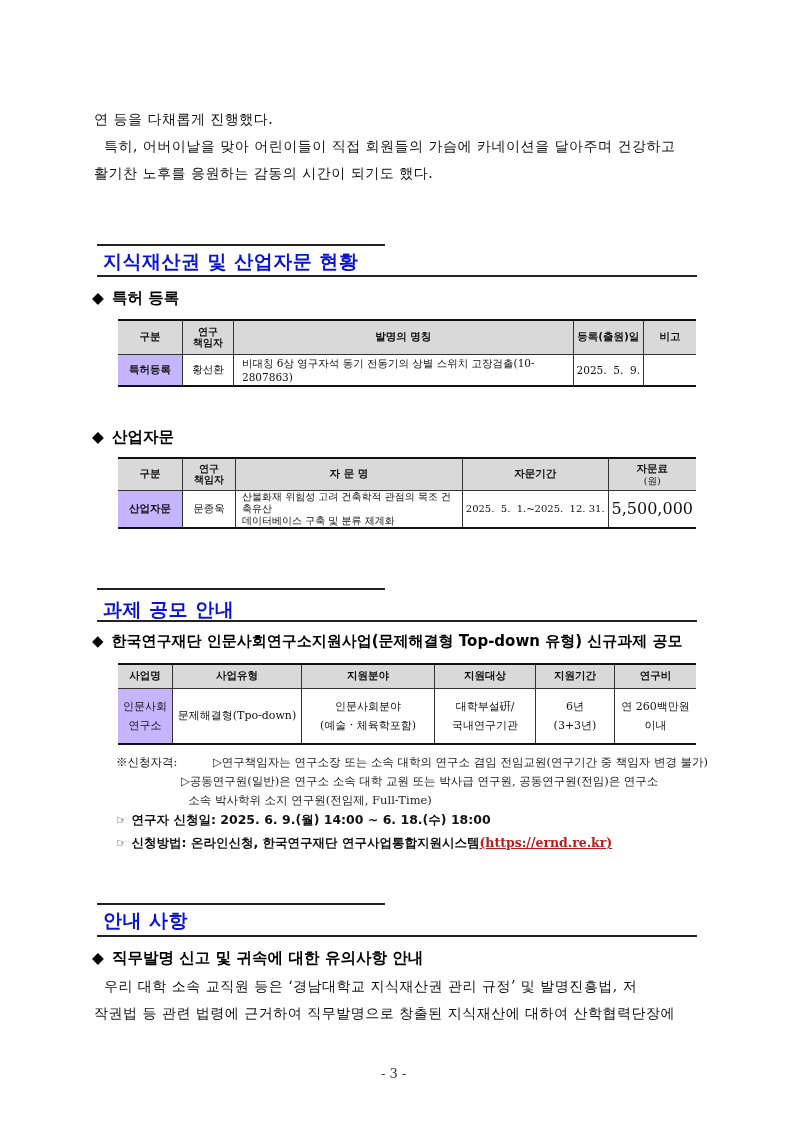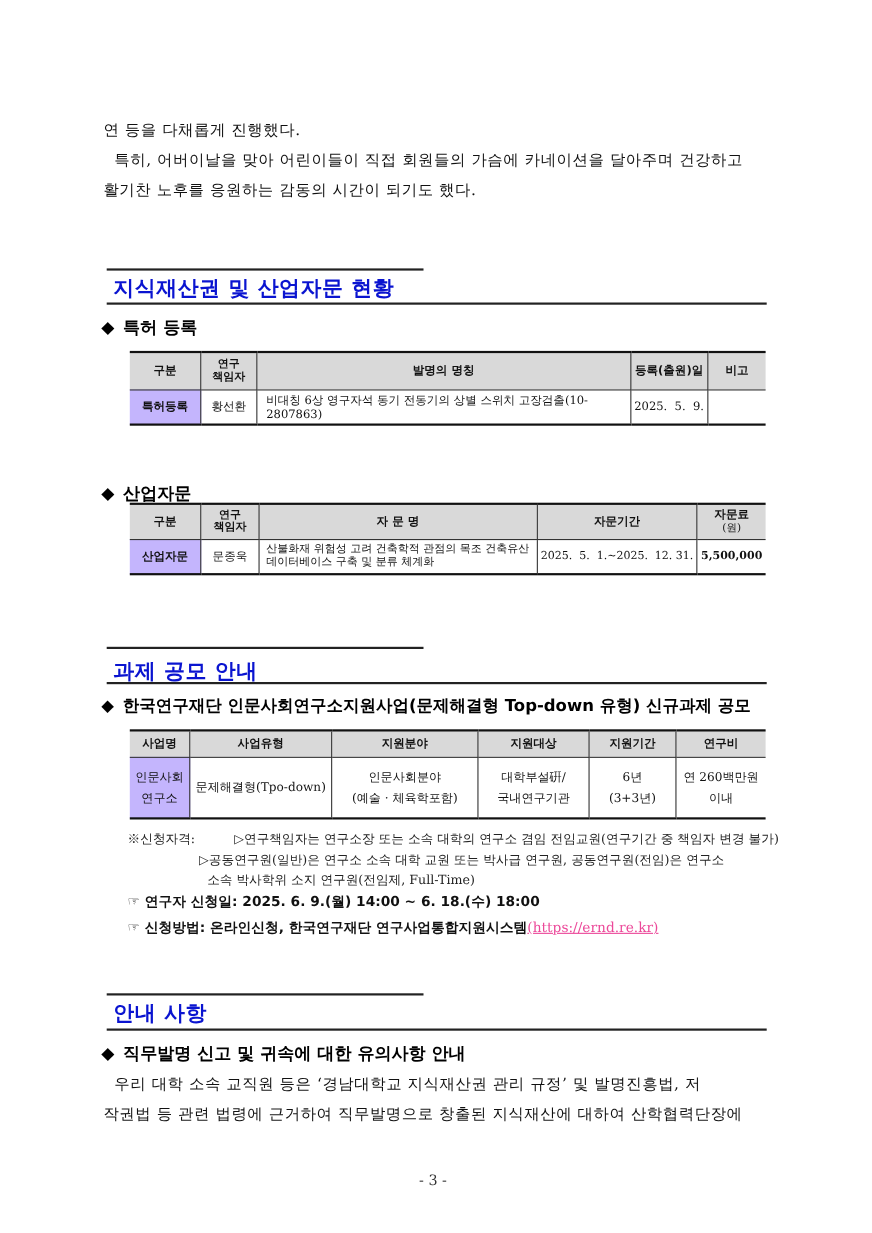--- a/index.html
+++ b/index.html
@@ -20,21 +20,21 @@
   table tr:first-child th{border-top:2.5px solid #111;}
   table tr:last-child td{border-bottom:2.5px solid #111;}
   table tr > *:first-child{border-left:none;}
   table tr > *:last-child{border-right:none;}
   td.grey{background:#c4b5fd;}
   td.bold{font-family:"DejaVu Sans","Liberation Sans",sans-serif;font-weight:bold;}
   td.left{text-align:left;}
   .small{font-size:10px;line-height:11px;}
   .note{font-size:11.5px;line-height:19px;color:#222;white-space:nowrap;}
   .apply{font-family:"DejaVu Sans","Liberation Sans",sans-serif;font-weight:bold;font-size:12.5px;white-space:nowrap;}
-  .link{color:#ec4899;text-decoration:underline;font-weight:normal;font-family:"DejaVu Serif","Liberation Serif",serif;}
+  .link{color:#b91c1c;text-decoration:underline;font-weight:bold;font-family:"DejaVu Serif","Liberation Serif",serif;}
   .pagenum{font-size:13px;color:#333;}
 </style>
 </head>
 <body>
 
 <div class="abs para" style="left:94px;top:106px;">연 등을 다채롭게 진행했다.</div>
 <div class="abs para" style="left:94px;top:133px;white-space:pre;">  특히, 어버이날을 맞아 어린이들이 직접 회원들의 가슴에 카네이션을 달아주며 건강하고</div>
 <div class="abs para" style="left:94px;top:160px;">활기찬 노후를 응원하는 감동의 시간이 되기도 했다.</div>
 
 <div class="sec-top" style="left:97px;top:244px;width:288px;"></div>
@@ -58,21 +58,21 @@
   <tr style="height:32px;">
     <td class="grey bold">특허등록</td>
     <td>황선환</td>
     <td class="left" style="padding-left:8px;">비대칭 6상 영구자석 동기 전동기의 상별 스위치 고장검출(10-2807863)</td>
     <td style="white-space:pre;">2025.  5.  9.</td>
     <td></td>
   </tr>
 </tbody>
   </table>
 
-<div class="sub" style="left:92px;top:439px;text-align:center;">
+<div class="sub" style="left:92px;top:427px;text-align:center;">
   <span class="dia">◆</span><span>산업자문</span>
 </div>
 
 <table style="left:118px;top:457px;width:578px;">
   <tbody>
       <tr style="height:32px;">
     <th style="width:58px;">구분</th>
     <th class="small" style="width:46px;white-space:pre;">연구
 책임자</th>
     <th>자 문 명</th>
@@ -83,21 +83,21 @@
     </th>
   </tr>
   <tr style="height:32px;">
     <td class="grey bold">산업자문</td>
     <td>문종욱</td>
     <td class="left" style="line-height:12px;font-size:10px;padding-left:6px;">
       <span>산불화재 위험성 고려 건축학적 관점의 목조 건축유산</span><br>
       <span>데이터베이스 구축 및 분류 체계화</span>
     </td>
     <td style="white-space:pre;font-size:10px;">2025.  5.  1.~2025.  12. 31.</td>
-    <td style="font-size:10px;font-weight:bold;">5,500,000</td>
+    <td style="font-size:16px;">5,500,000</td>
   </tr>
 </tbody>
   </table>
 
 <div class="sec-top" style="left:97px;top:588px;width:288px;"></div>
 <div class="sec-title" style="left:103px;top:597px;">과제 공모 안내</div>
 <div class="sec-bot" style="left:97px;top:620px;width:600px;"></div>
 
 <div class="sub" style="left:92px;top:632px;font-size:15px;">
   <span class="dia">◆</span><span>한국연구재단 인문사회연구소지원사업(문제해결형 Top-down 유형) 신규과제 공모</span>

